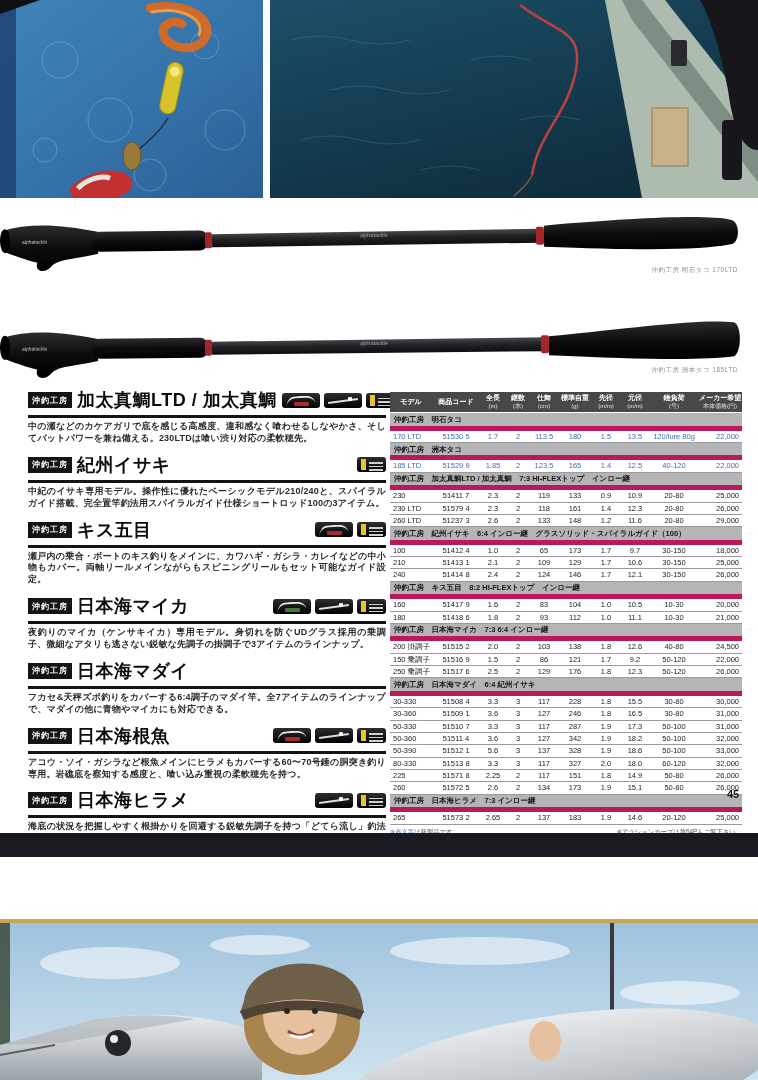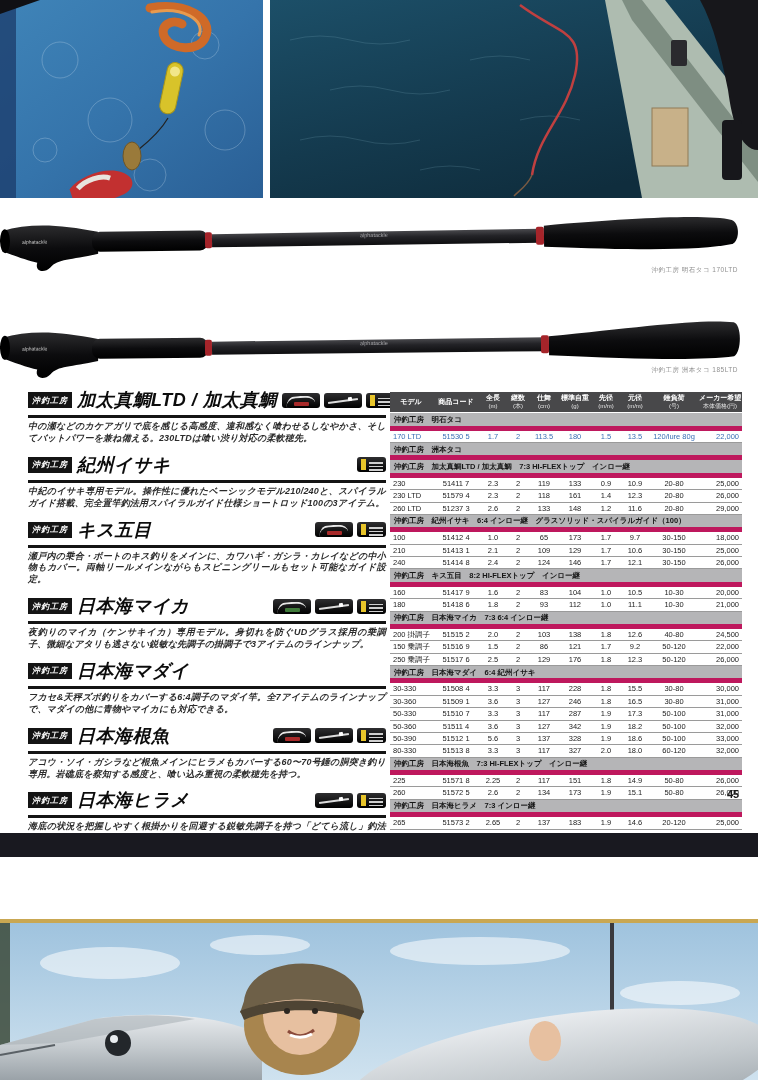--- a/index.html
+++ b/index.html
@@ -15,21 +15,21 @@
 
   
   .rod-wrap{position:absolute;left:0;width:748px;height:62px;}
   .rod1{top:208px;transform:rotate(-0.8deg);}
   .rod2{top:316px;transform:rotate(-0.6deg);}
   .rod-caption{position:absolute;right:20px;font-size:6.5px;color:#8f8f8f;letter-spacing:.5px;}
   .cap1{top:266px;}
   .cap2{top:366px;}
 
   
-  .left-col{position:absolute;top:388px;left:28px;width:358px;font-style:italic;}
+  .left-col{position:absolute;top:388px;left:28px;width:358px;}
   .sec-head{display:flex;align-items:center;gap:5px;border-bottom:3px solid #141414;padding-bottom:3px;}
   .vendor{background:#141414;color:#fff;font-size:8px;font-weight:bold;padding:2.5px 4px;letter-spacing:1px;flex:0 0 auto;}
   .title{font-size:18px;font-weight:bold;color:#0c0c0c;letter-spacing:.5px;white-space:nowrap;}
   .badges{margin-left:auto;display:flex;gap:4px;align-items:center;}
   .desc{margin:3px 0 8px 0;font-size:9px;font-weight:bold;color:#2b2b2b;line-height:1.32;text-align:justify;letter-spacing:.2px;}
 
   
   .badge{position:relative;width:38px;height:15px;background:linear-gradient(180deg,#2e2e30,#000);border-radius:3px;flex:0 0 auto;overflow:hidden;}
   .badge i{position:absolute;display:block;}
   .badge .curve{left:4px;top:3px;width:29px;height:9px;border-top:2.5px solid #e8e8e8;border-radius:100% 100% 0 0/300% 200% 0 0;transform:rotate(-3deg);}
@@ -387,20 +387,32 @@
             <td>113.5</td>
             <td>180</td>
             <td>1.5</td>
             <td>13.5</td>
             <td>120/lure 80g</td>
             <td>22,000</td>
           </tr>
           <tr class="group">
             <td colspan="10">沖釣工房　洲本タコ</td>
           </tr>
+          <tr class="data new">
+            <td>185 LTD</td>
+            <td>51529 9</td>
+            <td>1.85</td>
+            <td>2</td>
+            <td>123.5</td>
+            <td>165</td>
+            <td>1.4</td>
+            <td>12.5</td>
+            <td>40-120</td>
+            <td>22,000</td>
+          </tr>
           <tr class="group">
             <td colspan="10">沖釣工房　加太真鯛LTD / 加太真鯛　7:3 HI-FLEXトップ　インロー継</td>
           </tr>
           <tr class="data">
             <td>230</td>
             <td>51411 7</td>
             <td>2.3</td>
             <td>2</td>
             <td>119</td>
             <td>133</td>
@@ -605,23 +617,20 @@
             <td>80-330</td>
             <td>51513 8</td>
             <td>3.3</td>
             <td>3</td>
             <td>117</td>
             <td>327</td>
             <td>2.0</td>
             <td>18.0</td>
             <td>60-120</td>
             <td>32,000</td>
-          </tr>
-          <tr class="group">
-            <td colspan="10">沖釣工房　日本海根魚　7:3 HI-FLEXトップ　インロー継</td>
           </tr>
           <tr class="data">
             <td>225</td>
             <td>51571 8</td>
             <td>2.25</td>
             <td>2</td>
             <td>117</td>
             <td>151</td>
             <td>1.8</td>
             <td>14.9</td>

